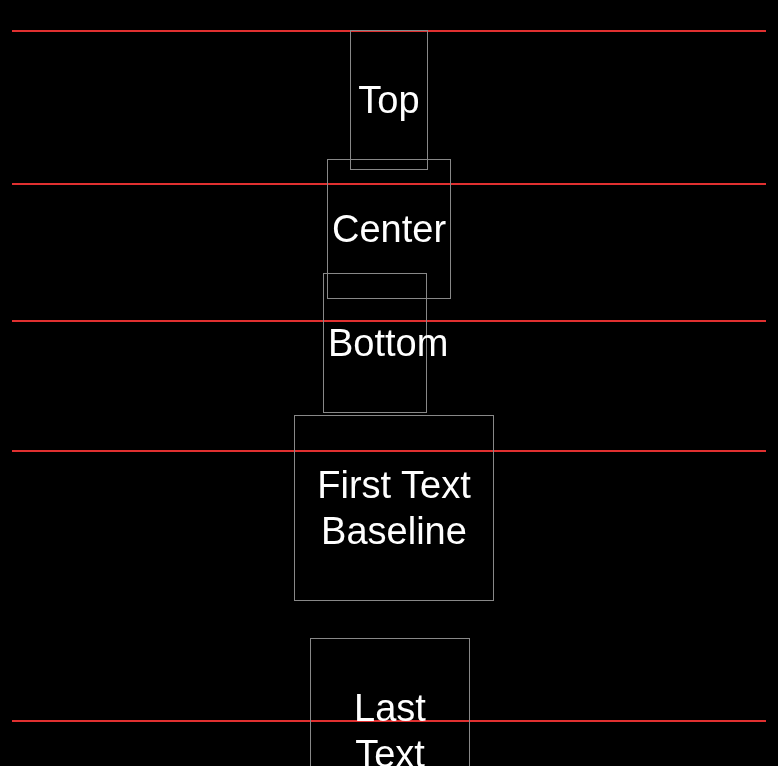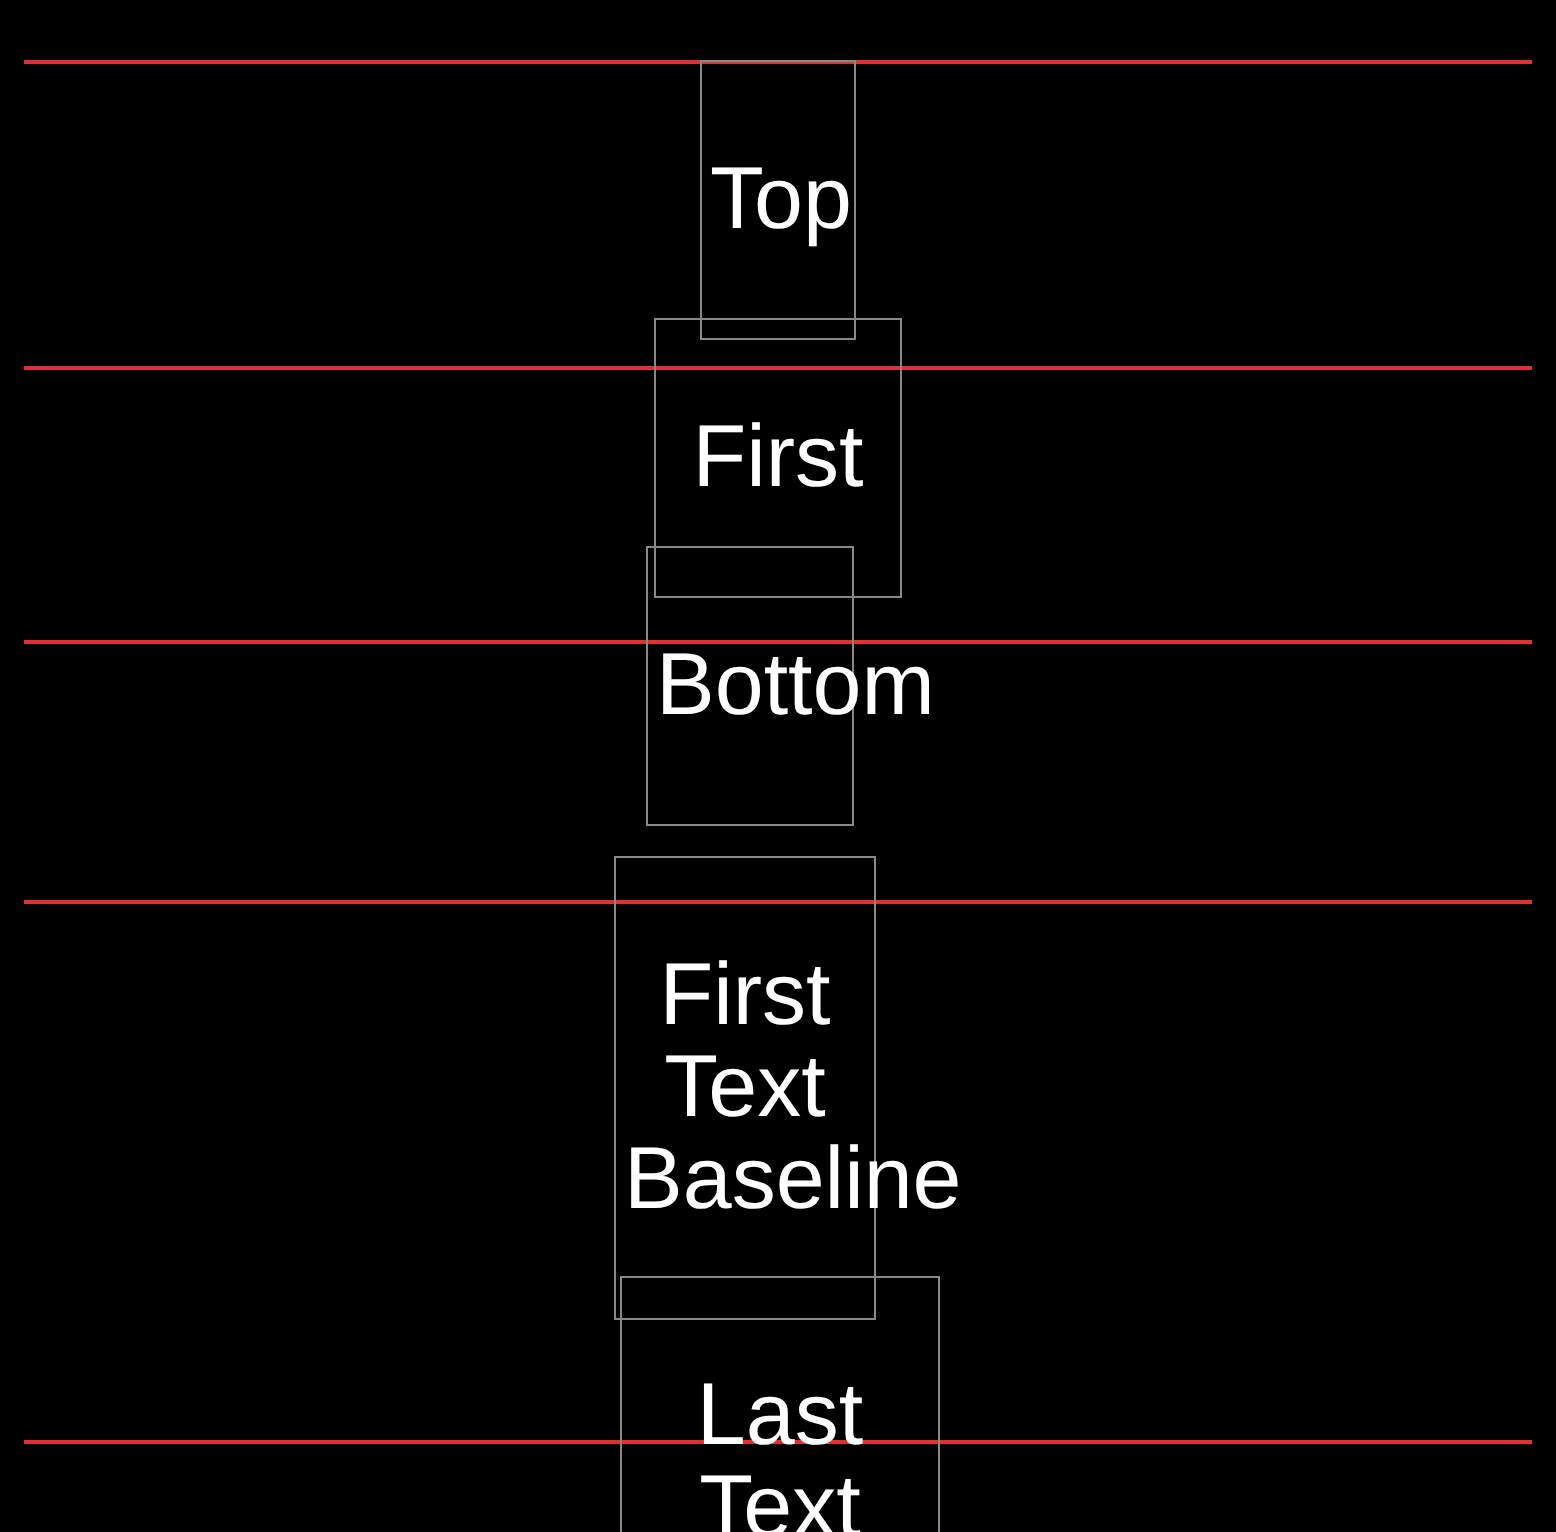--- a/index.html
+++ b/index.html
@@ -19,21 +19,21 @@
       position: absolute;
       left: 12px;
       right: 12px;
       height: 2px;
       background: #e03030;
     }
     .label-box {
       position: absolute;
       border: 1px solid #888888;
       color: #ffffff;
-      font-size: 44px;
+      font-size: 38px;
       line-height: 46px;
       padding: 0 4px;
       text-align: center;
       white-space: pre-line;
       font-weight: 400;
     }
     .label-box span {
       display: block;
     }
   </style>
@@ -44,28 +44,28 @@
 <div class="red-line" style="top: 183px;"></div>
 <div class="red-line" style="top: 320px;"></div>
 <div class="red-line" style="top: 450px;"></div>
 <div class="red-line" style="top: 720px;"></div>
 
 <div class="label-box" style="left: 350px; top: 30px; width: 78px;">
   <span>Top</span>
 </div>
 
 <div class="label-box" style="left: 327px; top: 159px; width: 124px;">
-  <span>First</span>
+  <span>Center</span>
 </div>
 
 <div class="label-box" style="left: 323px; top: 273px; width: 104px;">
   <span>Bottom</span>
 </div>
 
-<div class="label-box" style="left: 307px; top: 415px; width: 131px; margin-top: 13px;">
+<div class="label-box" style="left: 294px; top: 415px; width: 200px;">
   <span>First Text
 Baseline</span>
 </div>
 
 <div class="label-box" style="left: 310px; top: 638px; width: 160px;">
   <span>Last Text
 Baseline</span>
 </div>
 
 </body></html>

